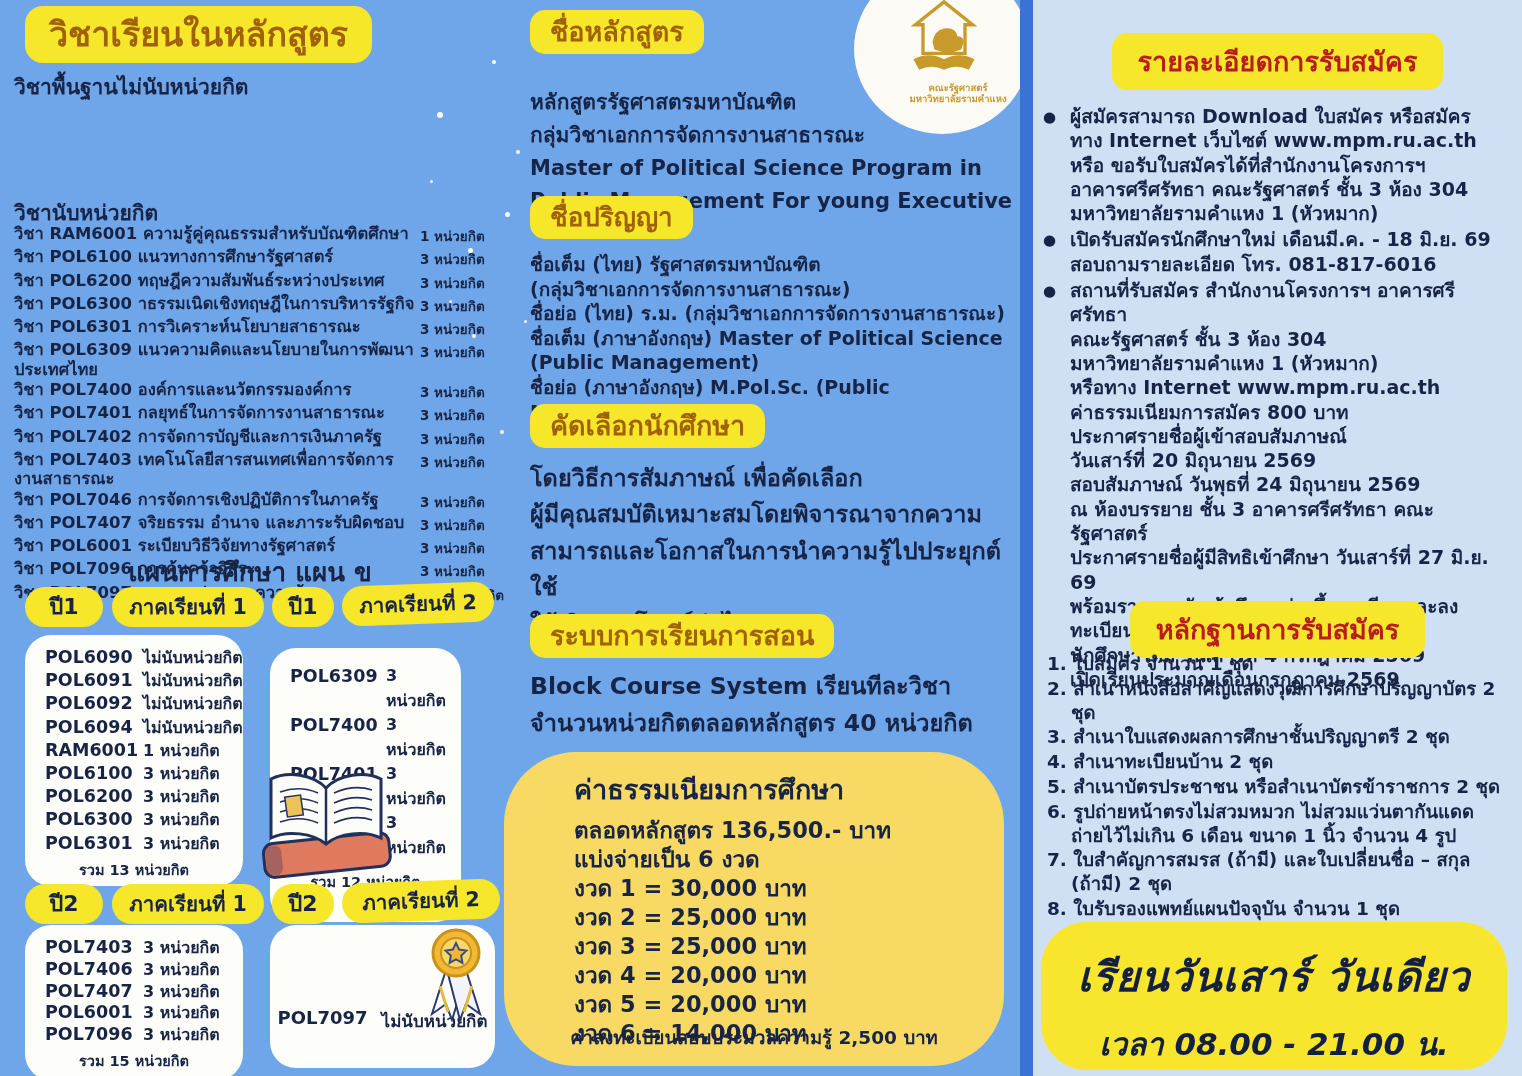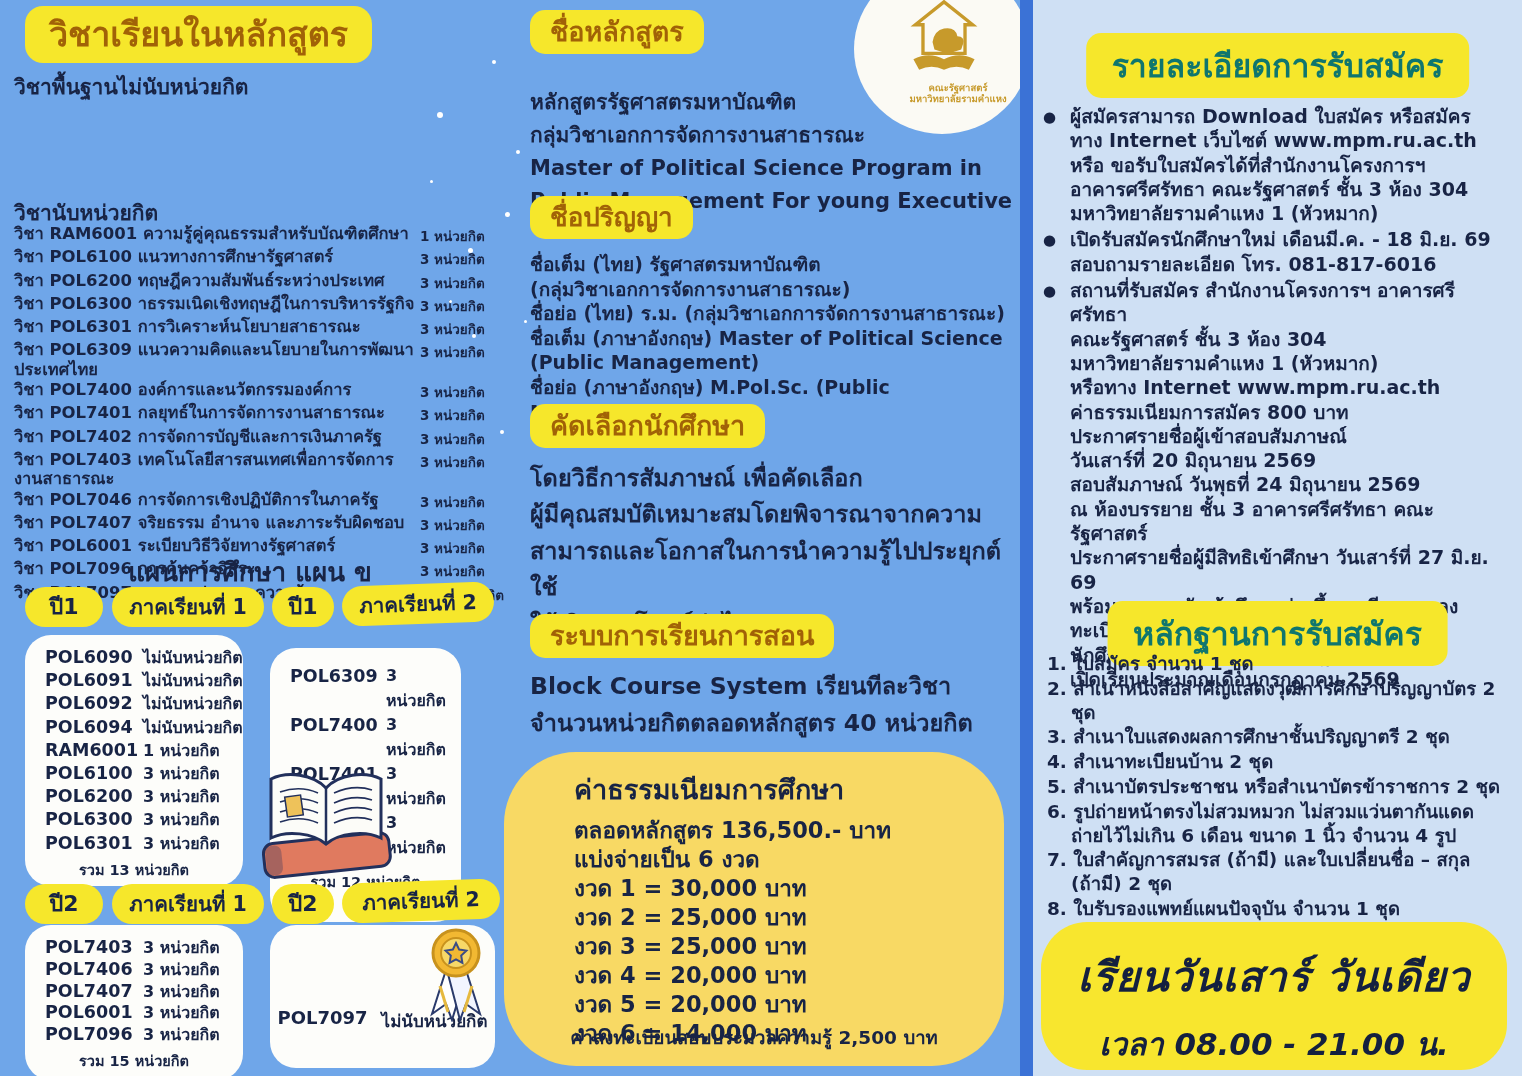--- a/index.html
+++ b/index.html
@@ -61,21 +61,21 @@
   #fee-blob{left:-6px;top:752px;width:500px;height:314px;background:#f8d964;border-radius:72px;
             padding:16px 24px 0 70px;box-sizing:border-box;}
   #fee-head{font-size:27px;font-weight:700;}
   #fee-lines{font-size:22.5px;line-height:29px;margin-top:5px;}
   #fee-note{position:absolute;left:0;right:0;bottom:14px;text-align:center;
             font-size:18.5px;font-weight:700;}
   
   #divider{left:1020px;top:0;width:13px;height:1076px;background:#3b72d6;}
   .col-right{position:absolute;left:1033px;top:0;width:489px;height:1076px;background:#cfe0f4;}
   .rbadge{position:absolute;left:50%;transform:translateX(-50%);background:#f6e72b;
-          border-radius:15px;font-weight:700;font-size:32px;padding:7px 26px;white-space:nowrap;color:#0f766e;}
+          border-radius:15px;font-weight:700;font-size:27px;padding:7px 26px;white-space:nowrap;color:#b91c1c;}
   #rb1{top:33px;} #rb2{top:601px;}
   #bullets{position:absolute;left:10px;top:104px;right:12px;}
   .bullet{display:flex;margin-bottom:2px;}
   .bdot{width:27px;font-size:15px;padding-top:4px;}
   .btext{flex:1;white-space:pre-line;font-weight:700;font-size:19px;line-height:24.3px;}
   #evidence{position:absolute;left:14px;top:652px;right:4px;}
   .eitem{white-space:pre-line;font-weight:700;font-size:18.5px;line-height:23.8px;
          padding-left:24px;text-indent:-24px;margin-bottom:1px;}
   #banner{position:absolute;left:8px;top:922px;width:466px;height:148px;background:#f8e62e;
           border-radius:46px;text-align:center;font-style:italic;color:#14203f;}

